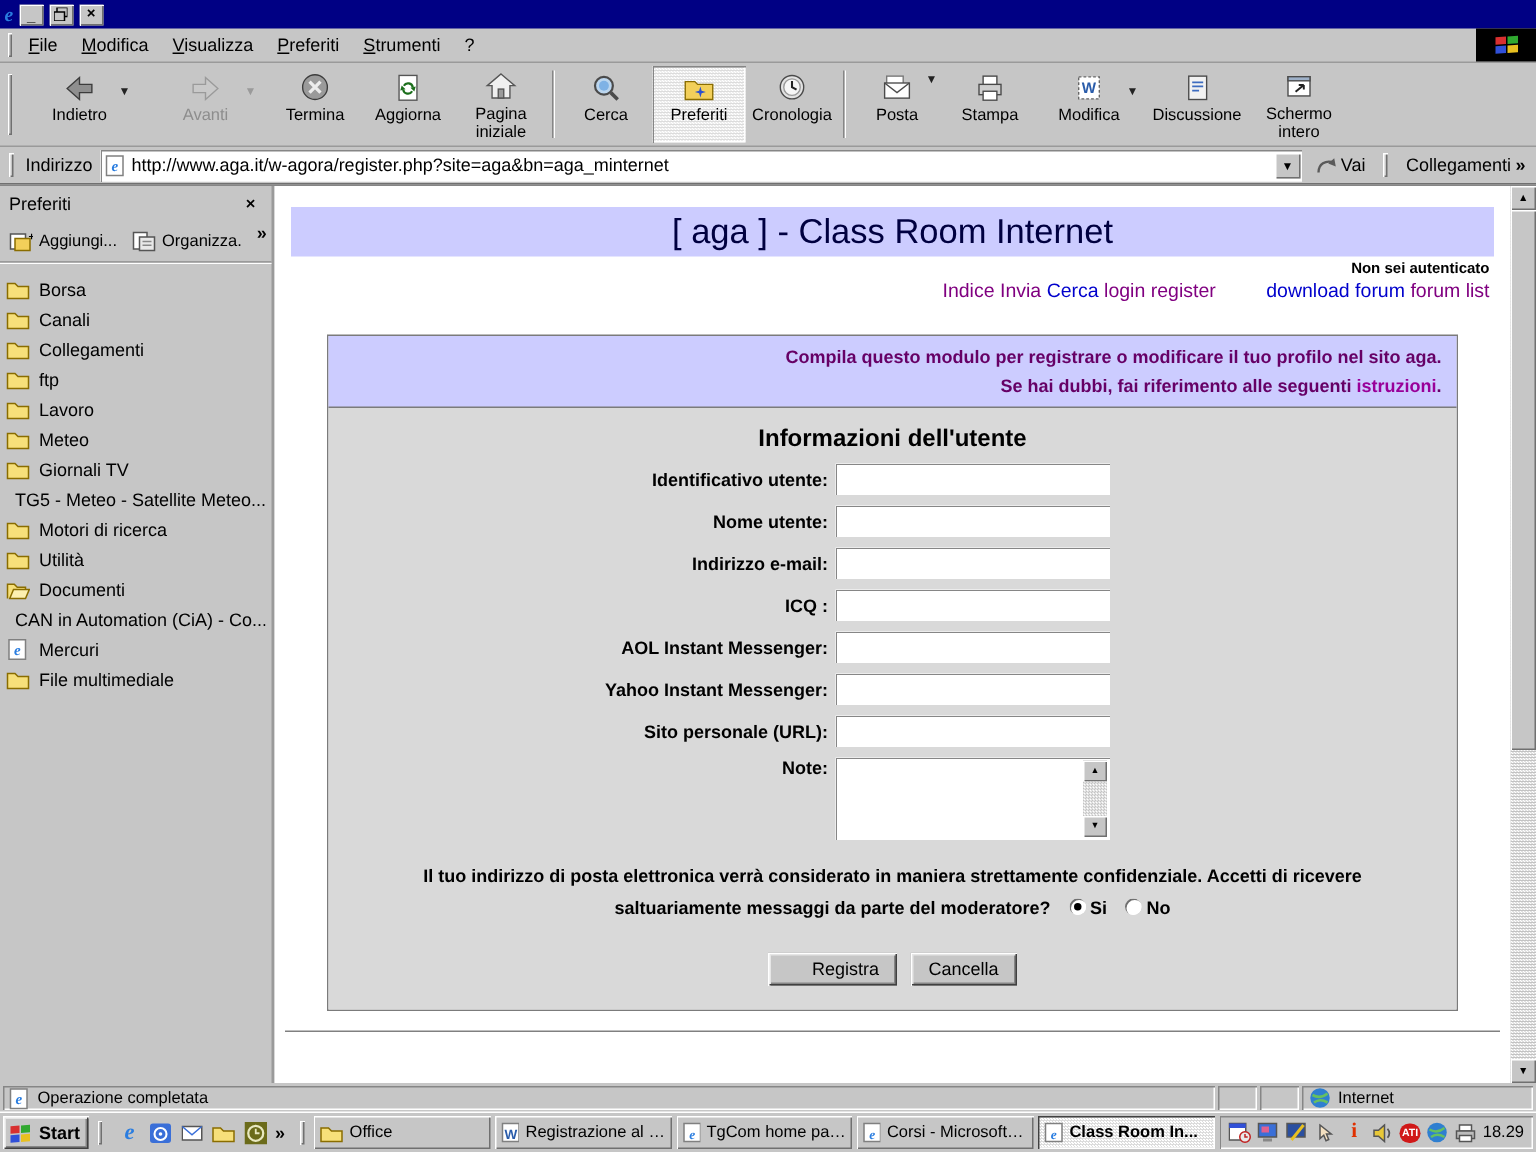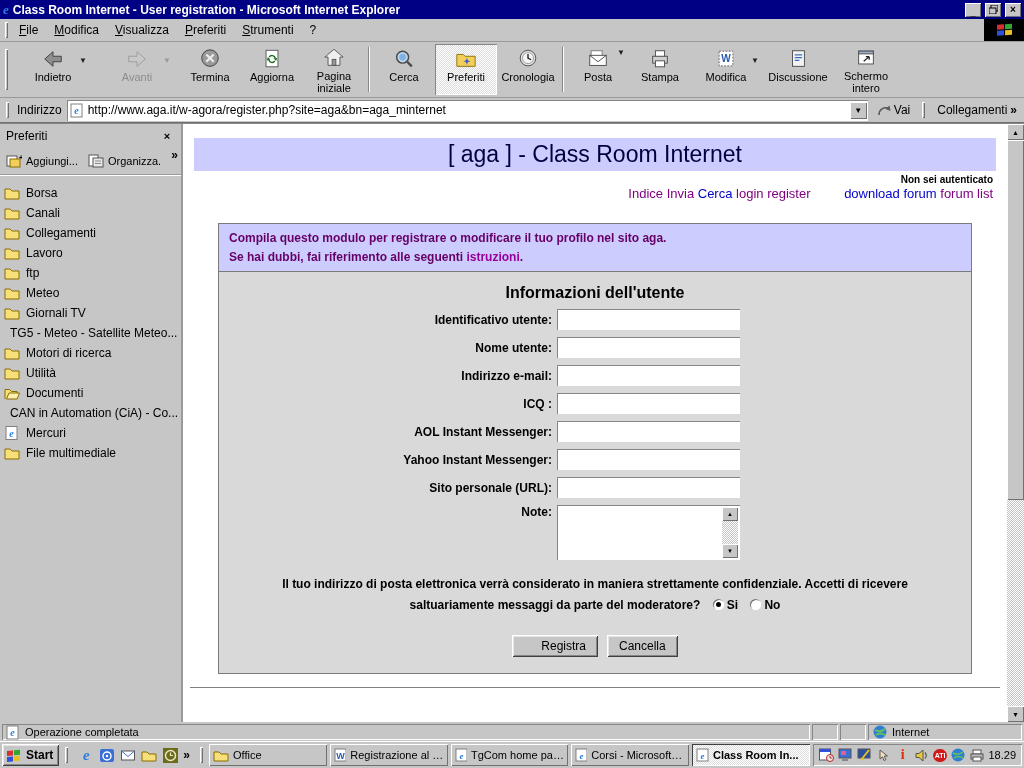--- a/index.html
+++ b/index.html
@@ -84,21 +84,21 @@
   
   .banner { margin:14px 11px 0; background:#ccccff; text-align:center; font-size:23px;
             color:#000040; padding:3px 0; }
   .authline { text-align:right; margin:3px 14px 0; font-size:10px; font-weight:bold; }
   .navrow { text-align:right; margin:1px 14px 0; font-size:13px; }
   .navrow a { text-decoration:none; }
   .l-purple { color:#800080; } .l-blue { color:#0000cc; }
   .gap-left { margin-left:30px !important; }
 
   .regform { width:754px; margin:22px auto 0; border:1px solid #7b7b7b; }
-  .f-intro { background:#ccccff; color:#660066; text-align:left; font-weight:bold;
+  .f-intro { background:#ccccff; color:#660066; text-align:right; font-weight:bold;
              font-size:12px; padding:5px 10px; line-height:1.55; border-bottom:1px solid #7b7b7b; }
   .f-intro a { color:#990099; text-decoration:none; }
   .f-body { background:#d9d9d9; padding:4px 0 16px; }
   .f-title { text-align:center; font-size:16px; font-weight:bold; margin:8px 0 4px; }
   .f-row { display:flex; align-items:center; margin:7px 0; }
   .f-row.top { align-items:flex-start; }
   .f-label { width:338px; text-align:right; font-weight:bold; font-size:12px; padding-right:5px; }
   .f-input { width:183px; height:21px; background:#fff; }
   .f-textarea { width:183px; height:55px; background:#fff; display:flex; }
   .ta-scroll { margin-left:auto; width:16px; margin-top:2px; margin-right:2px; margin-bottom:2px;
@@ -145,21 +145,20 @@
                padding:3px 2px; }
   .red-i { color:#e03000; font-weight:bold; font-size:14px; font-family:"Liberation Serif",serif; }
 </style>
 </head>
 <body>
 
 <div class="screen">
 
   <div class="titlebar">
     <span class="ie-e" style="font-size:13px;">e</span>
-    <span class="ttl">Class Room Internet - User registration - Microsoft Internet Explorer</span>
     <span class="tb-ctl raised-thin" style="align-items:flex-end;">_</span>
     <span class="tb-ctl raised-thin">
       <svg width="9" height="9">
           <rect x="2" y="0" width="7" height="6" fill="none" stroke="#000"></rect>
           <rect x="0" y="3" width="7" height="6" fill="#c6c6c6" stroke="#000"></rect>
         </svg>
     </span>
     <span class="tb-ctl raised-thin">×</span>
   </div>
 
@@ -398,27 +397,27 @@
         <div class="sb-item">
           <svg width="16" height="14">
               <polygon points="1,3 6,3 8,5 15,5 15,13 1,13" fill="#f7e07a" stroke="#8a6d00"></polygon>
             </svg>
           <span>Collegamenti</span>
         </div>
         <div class="sb-item">
           <svg width="16" height="14">
               <polygon points="1,3 6,3 8,5 15,5 15,13 1,13" fill="#f7e07a" stroke="#8a6d00"></polygon>
             </svg>
+          <span>ftp</span>
+        </div>
+        <div class="sb-item">
+          <svg width="16" height="14">
+              <polygon points="1,3 6,3 8,5 15,5 15,13 1,13" fill="#f7e07a" stroke="#8a6d00"></polygon>
+            </svg>
           <span>Lavoro</span>
-        </div>
-        <div class="sb-item">
-          <svg width="16" height="14">
-              <polygon points="1,3 6,3 8,5 15,5 15,13 1,13" fill="#f7e07a" stroke="#8a6d00"></polygon>
-            </svg>
-          <span>ftp</span>
         </div>
         <div class="sb-item">
           <svg width="16" height="14">
               <polygon points="1,3 6,3 8,5 15,5 15,13 1,13" fill="#f7e07a" stroke="#8a6d00"></polygon>
             </svg>
           <span>Meteo</span>
         </div>
         <div class="sb-item">
           <svg width="16" height="14">
               <polygon points="1,3 6,3 8,5 15,5 15,13 1,13" fill="#f7e07a" stroke="#8a6d00"></polygon>

